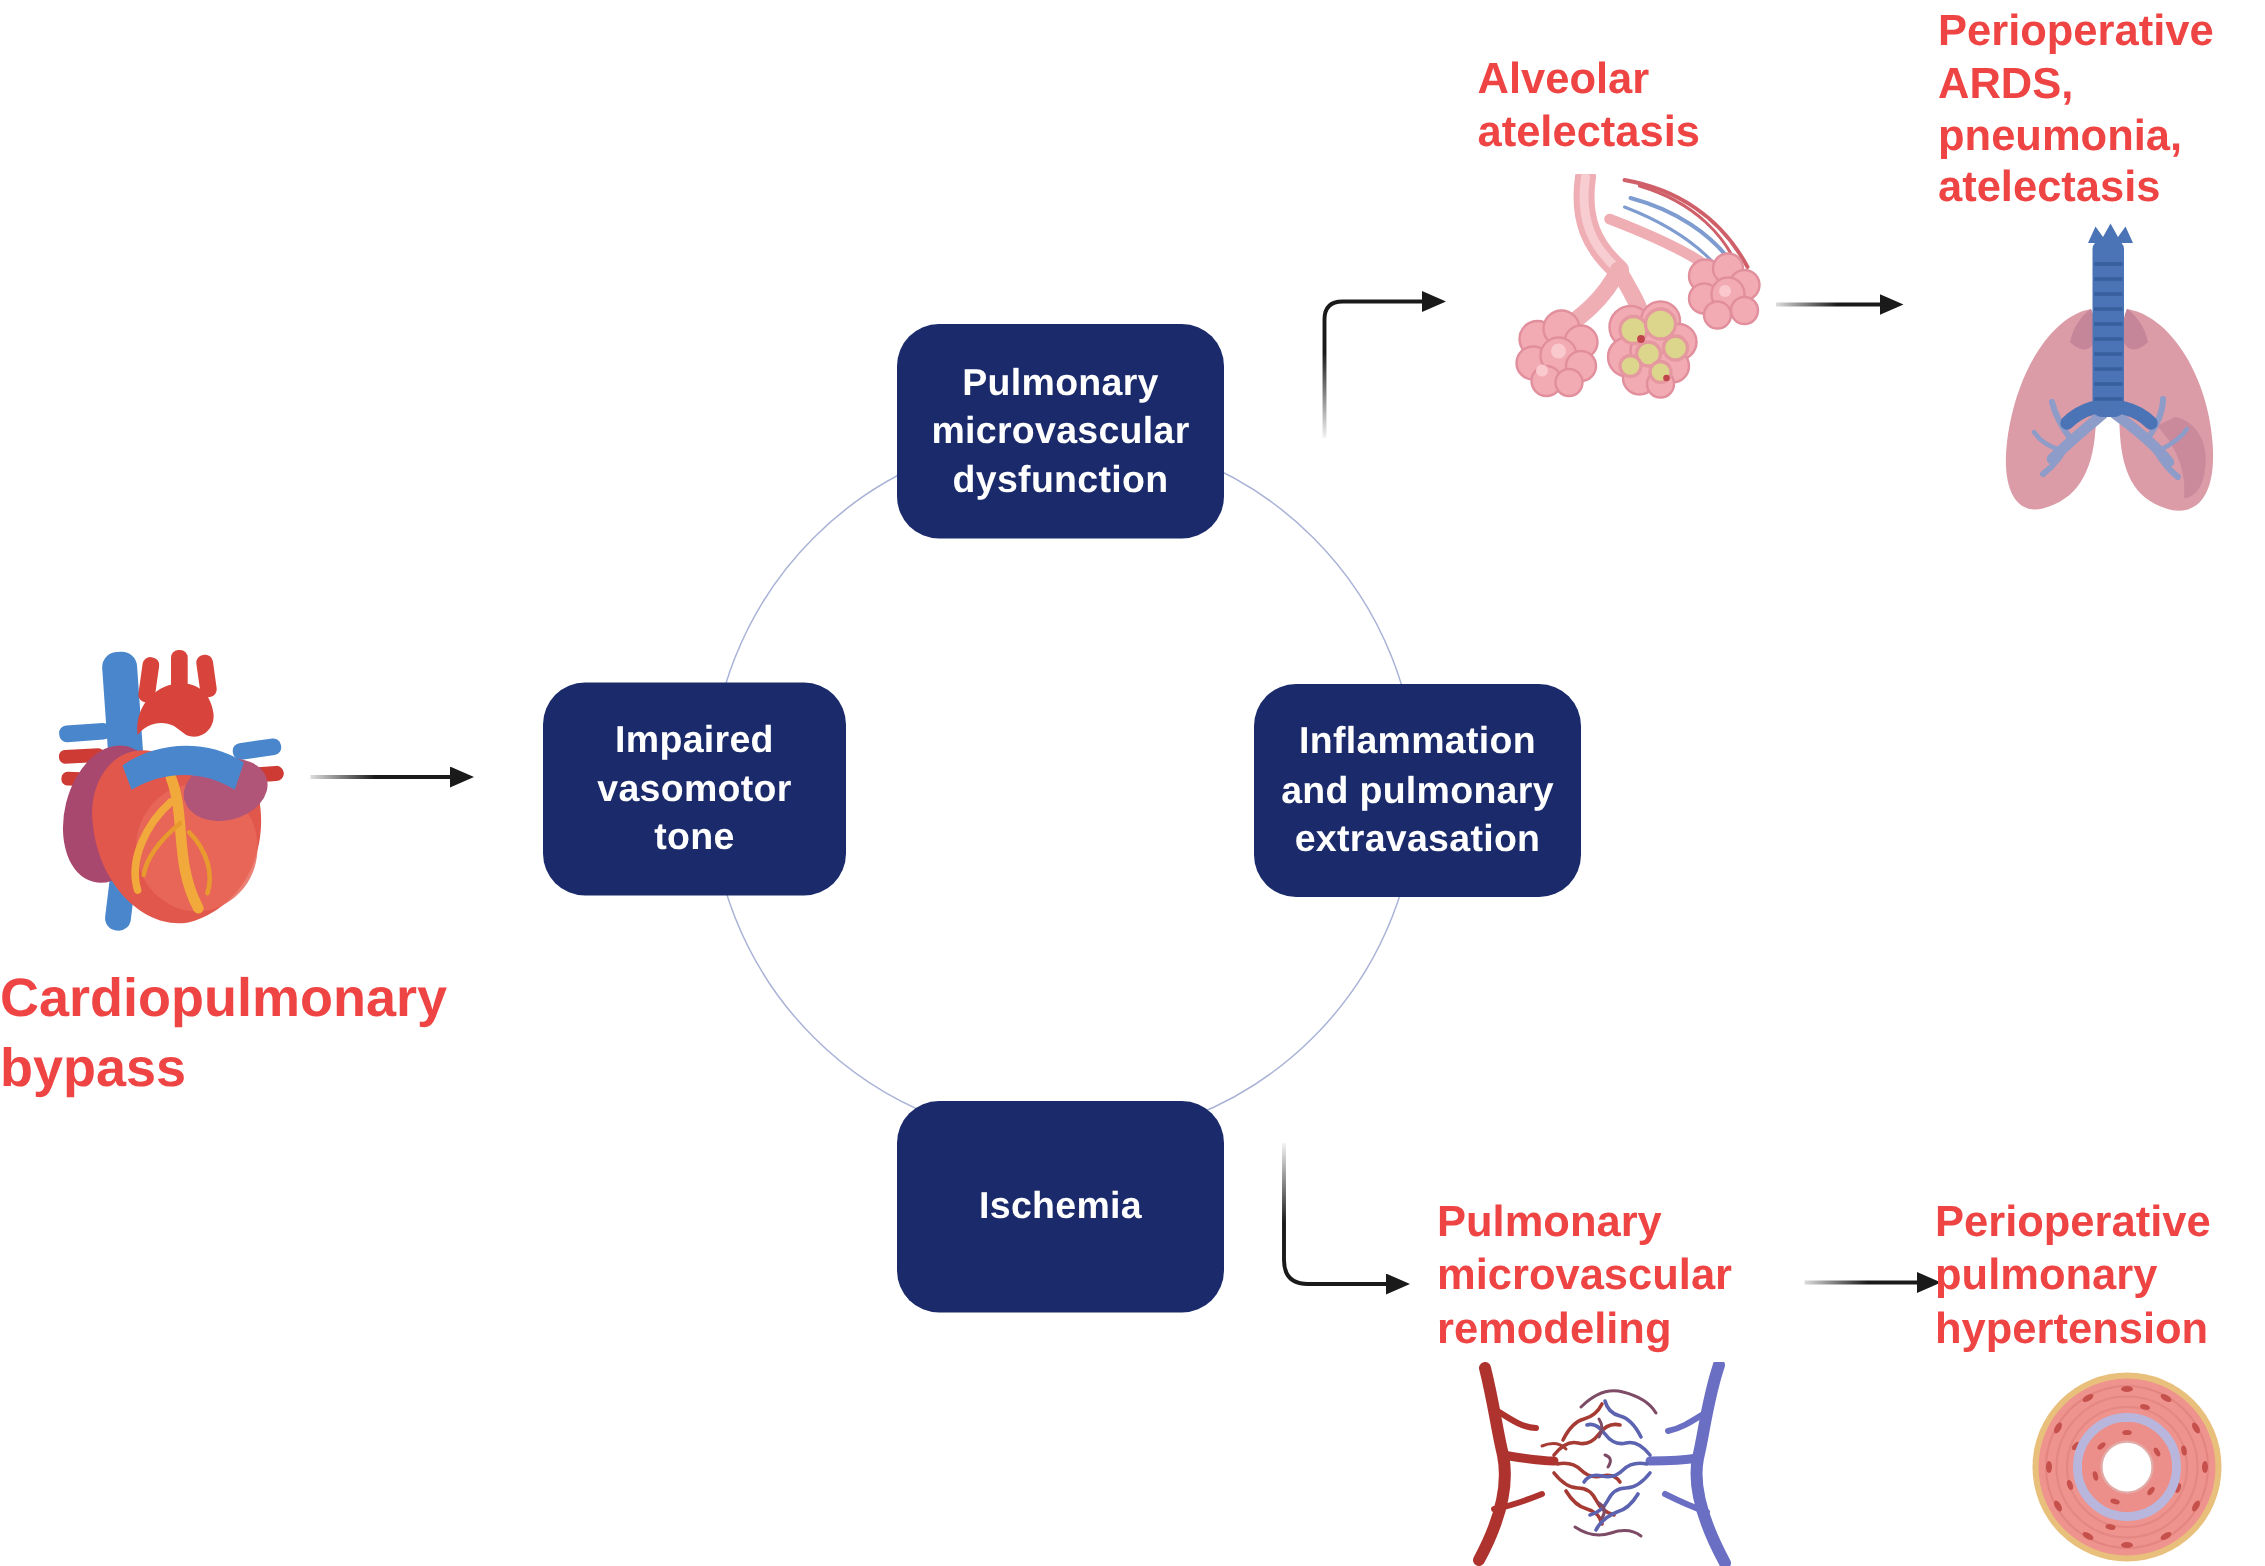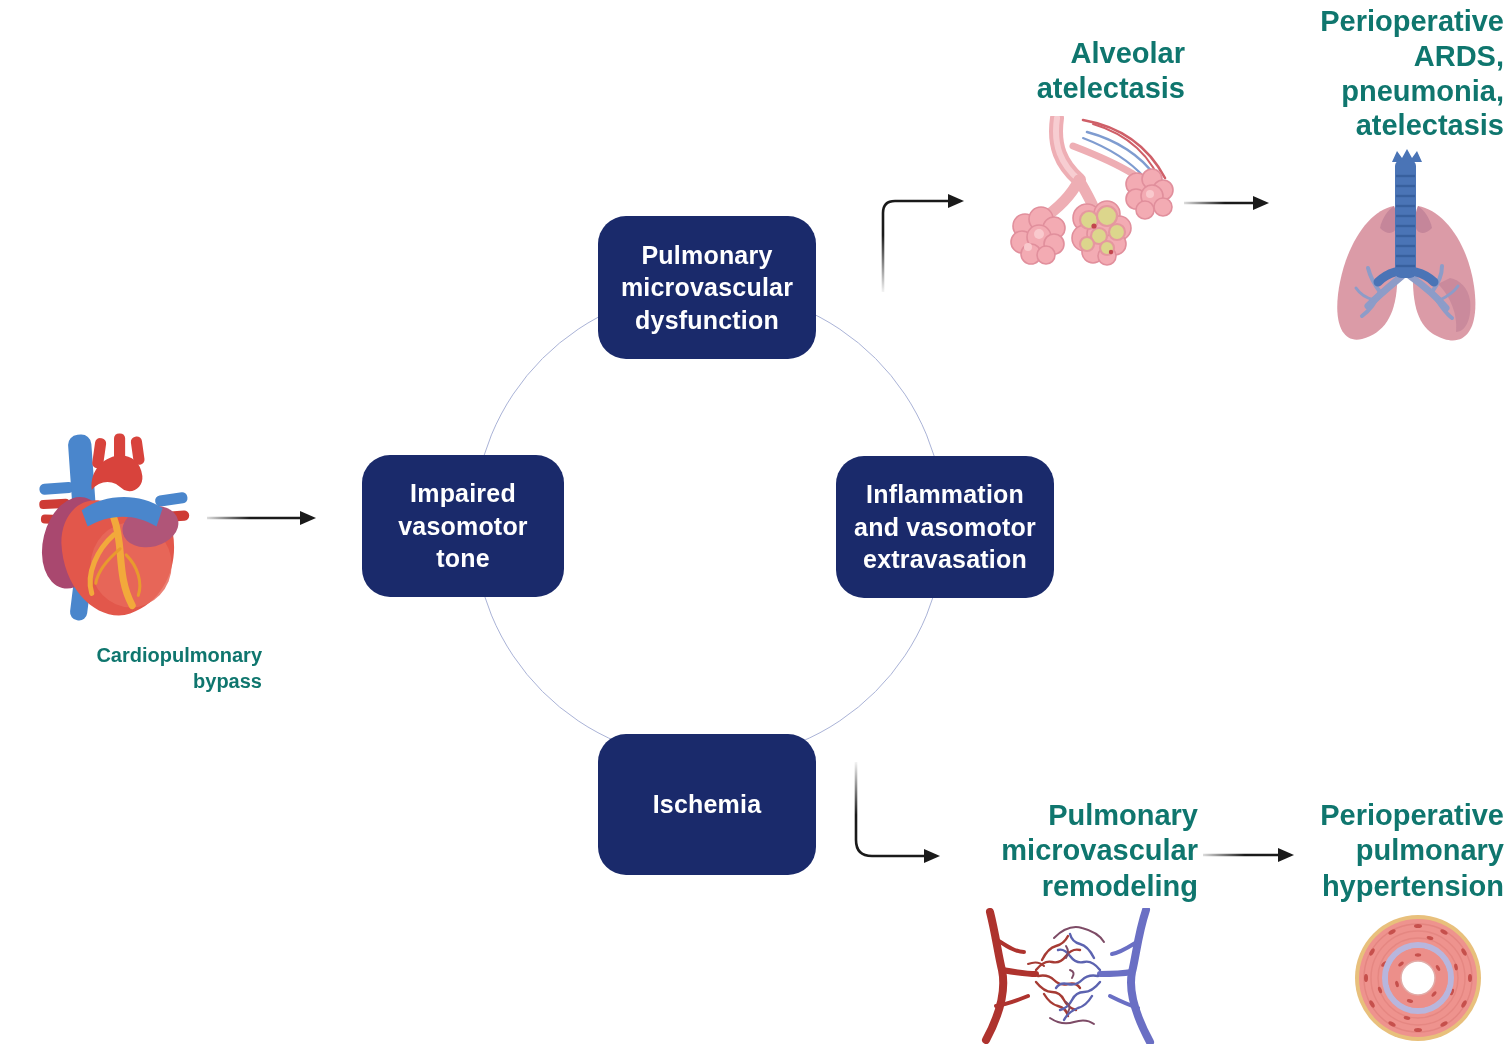--- a/index.html
+++ b/index.html
@@ -30,27 +30,27 @@
     line-height:1.3;text-align:center;
     white-space:pre-line;
     letter-spacing:.2px;
   }
   #node-top   {left:598px;top:216px;width:218px;height:143px;}
   #node-left  {left:362px;top:455px;width:202px;height:142px;}
   #node-right {left:836px;top:456px;width:218px;height:142px;}
   #node-bottom{left:598px;top:689px;width:218px;height:141px;margin-top:45px;}
   
   .lbl{
-    color:#0f766e;
+    color:#ef4444;
     font-weight:600;
-    text-align:right;
+    text-align:left;
     white-space:pre-line;
     z-index:2;
   }
-  #lbl-source      {left:0px;   top:642px;width:245px;font-size:20px;line-height:1.3;padding-left:17px;}
+  #lbl-source      {left:0px;   top:642px;width:245px;font-size:36px;line-height:1.3;}
   #lbl-alveolar    {left:985px; top:36px; width:200px;font-size:29px;line-height:1.22;}
   #lbl-ards        {left:1292px;top:4px;  width:212px;font-size:29px;line-height:1.2;}
   #lbl-remodeling  {left:958px; top:798px;width:240px;font-size:29px;line-height:1.22;}
   #lbl-hypertension{left:1290px;top:798px;width:214px;font-size:29px;line-height:1.22;}
   
   #heart-illo    {left:33px;  top:422px;width:162px;height:205px;z-index:1;}
   #alveoli-illo  {left:995px; top:116px;width:192px;height:152px;z-index:1;}
   #lungs-illo    {left:1318px;top:146px;width:176px;height:206px;z-index:1;}
   #network-illo  {left:970px; top:908px;width:194px;height:136px;z-index:1;}
   #vesselx-illo  {left:1352px;top:912px;width:132px;height:132px;z-index:1;}
@@ -111,21 +111,21 @@
 microvascular
 dysfunction</span>
   </div>
   <div id="node-left" class="abs cycle-node">
     <span class="node-text">Impaired
 vasomotor
 tone</span>
   </div>
   <div id="node-right" class="abs cycle-node">
     <span class="node-text">Inflammation
-and vasomotor
+and pulmonary
 extravasation</span>
   </div>
   <div id="node-bottom" class="abs cycle-node">
     <span class="node-text">Ischemia</span>
   </div>
 
   <div id="lbl-source" class="abs lbl">Cardiopulmonary
 bypass</div>
   <div id="lbl-alveolar" class="abs lbl">Alveolar
 atelectasis</div>

